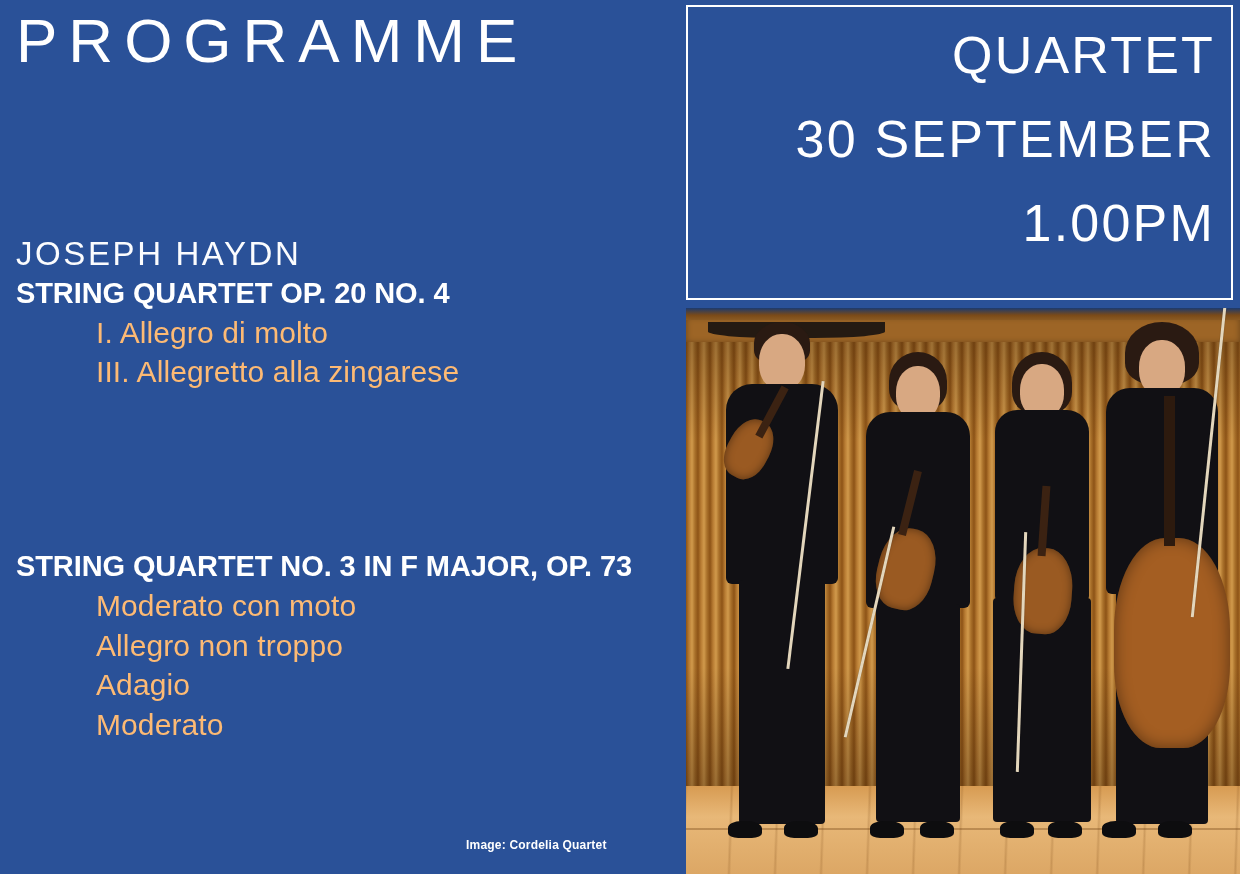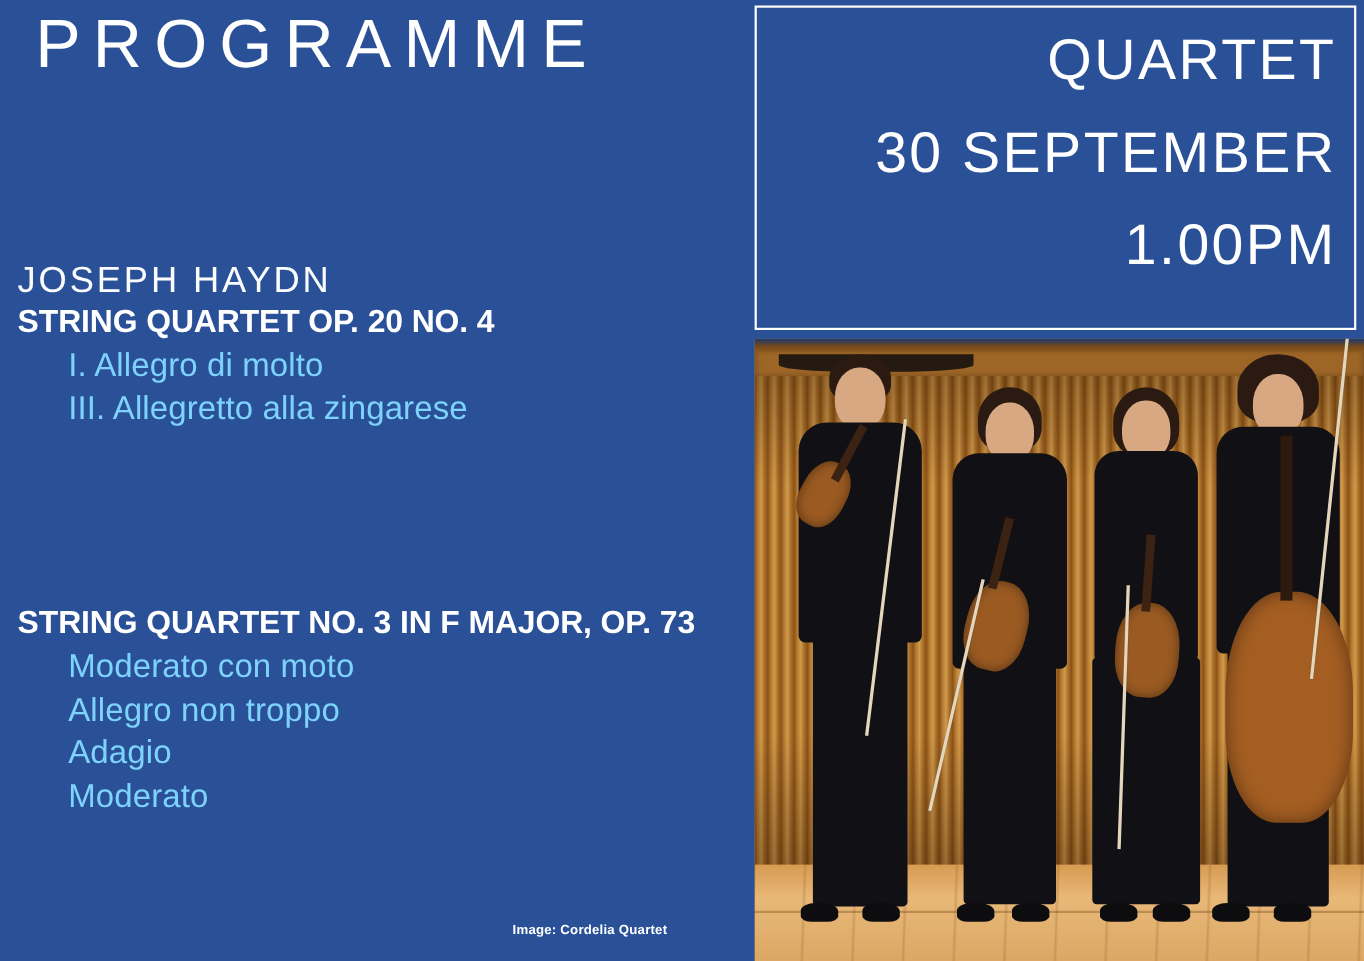--- a/index.html
+++ b/index.html
@@ -23,21 +23,21 @@
     left: 0;
     top: 0;
     width: 686px;
     height: 874px;
     padding: 0;
     box-sizing: border-box;
   }
 
   .programme-title {
     position: absolute;
-    left: 32px;
+    left: 16px;
     top: 8px;
     font-size: 62px;
     line-height: 1.05;
     font-weight: 300;
     letter-spacing: 11px;
     color: #ffffff;
     text-align: right;
   }
 
   .subtitle {
@@ -78,22 +78,23 @@
   .movements {
     list-style: none;
     margin: 0;
     padding: 0 0 0 62px;
   }
   .movements li {
     font-size: 30px;
     line-height: 1.33;
     font-weight: 300;
     letter-spacing: 0.1px;
-    color: #7dd3fc;
+    color: #fdba74;
     white-space: nowrap;
+    margin-left: 34px;
   }
 
   .image-credit {
     position: absolute;
     left: 466px;
     top: 838px;
     font-size: 12px;
     font-weight: 700;
     letter-spacing: 0.2px;
     color: #ffffff;

